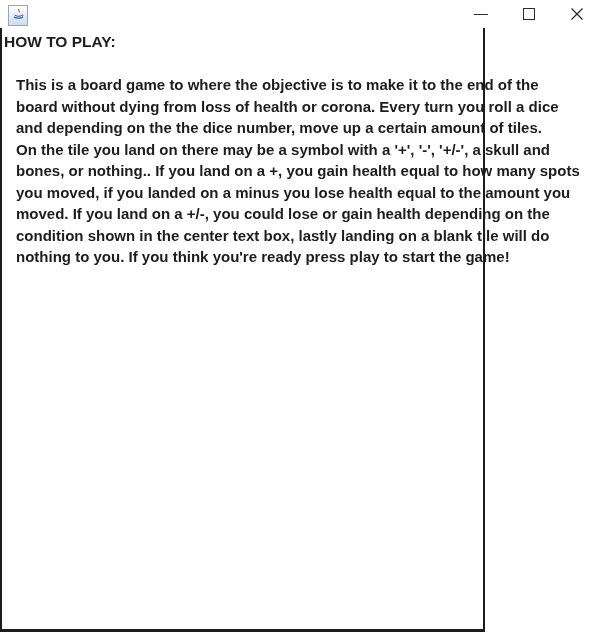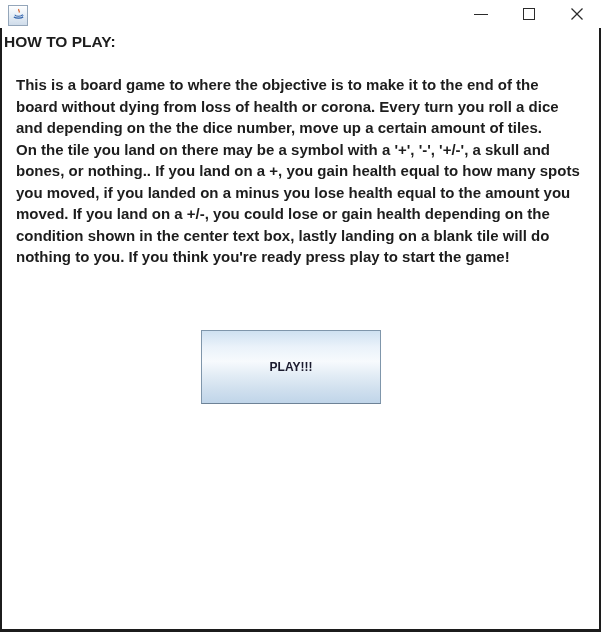--- a/index.html
+++ b/index.html
@@ -32,21 +32,21 @@
   .ctrl-btn {
     width: 48px; height: 28px;
     display: flex; align-items: center; justify-content: center;
     background: transparent;
   }
   .min-glyph { display: block; width: 14px; height: 0; border-top: 1px solid #2b2b2b; }
   .max-glyph { display: block; width: 12px; height: 12px; border: 1px solid #2b2b2b; background: transparent; }
   
   .content {
     position: absolute; top: 28px; left: 0;
-    width: 601px; height: 604px;
+    width: 485px; height: 604px;
     background: #ffffff;
     border-left: 2px solid #1c1c1c;
     border-right: 2px solid #1c1c1c;
     border-bottom: 3px solid #1c1c1c;
   }
   .heading {
     position: absolute; top: 4px; left: 2px;
     font-size: 15.5px; font-weight: bold;
     color: #1d1d1d;
     line-height: 19px;
@@ -114,16 +114,15 @@
     <div class="heading">HOW TO PLAY:</div>
     <div class="instructions">This is a board game to where the objective is to make it to the end of the
 board without dying from loss of health or corona. Every turn you roll a dice
 and depending on the the dice number, move up a certain amount of tiles.
 On the tile you land on there may be a symbol with a '+', '-', '+/-', a skull and
 bones, or nothing.. If you land on a +, you gain health equal to how many spots
 you moved, if you landed on a minus you lose health equal to the amount you
 moved. If you land on a +/-, you could lose or gain health depending on the
 condition shown in the center text box, lastly landing on a blank tile will do
 nothing to you. If you think you're ready press play to start the game!</div>
-    <button class="play-btn">PLAY!!!</button>
   </div>
 
 </div>
 
 </body></html>

